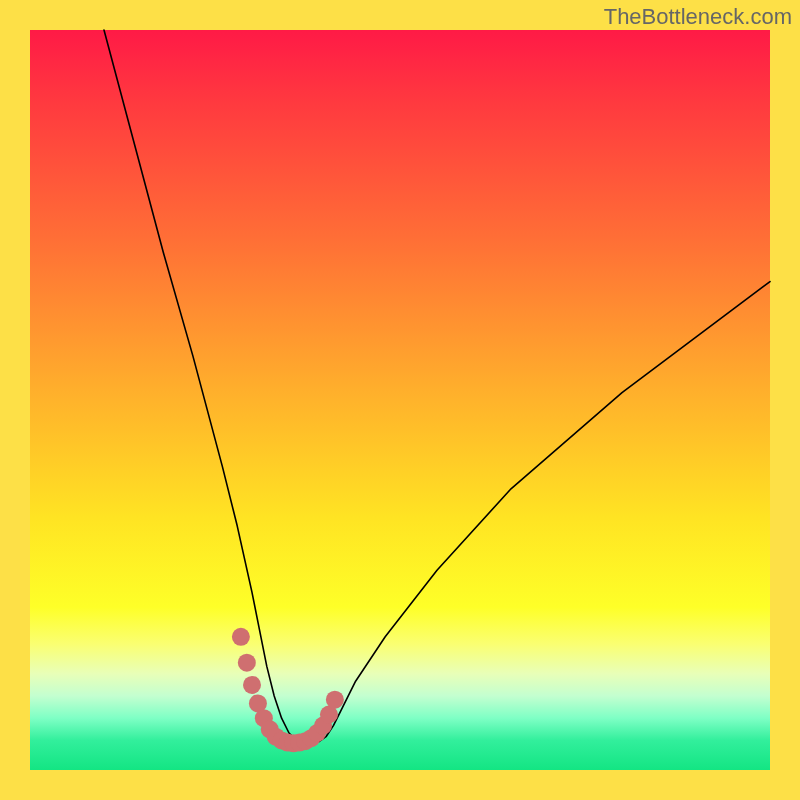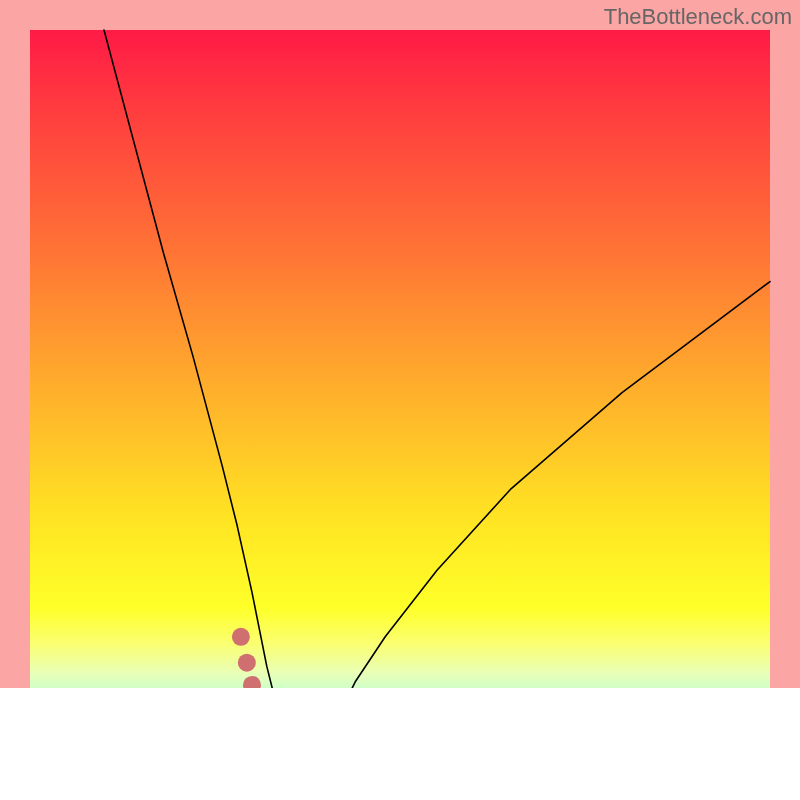--- a/index.html
+++ b/index.html
@@ -4,22 +4,22 @@
 <style>
   body {
     margin: 0;
     padding: 0;
     background: #fff;
     font-family: Arial, Helvetica, sans-serif;
   }
   .stage {
     position: relative;
     width: 800px;
-    height: 688px;
-    background: #fca5a5;
+    height: 800px;
+    background: #fde047;
     overflow: hidden;
   }
   .watermark {
     position: absolute;
     top: 4px;
     right: 8px;
     color: #666;
     font-size: 22px;
     font-family: Arial, Helvetica, sans-serif;
     z-index: 10;

